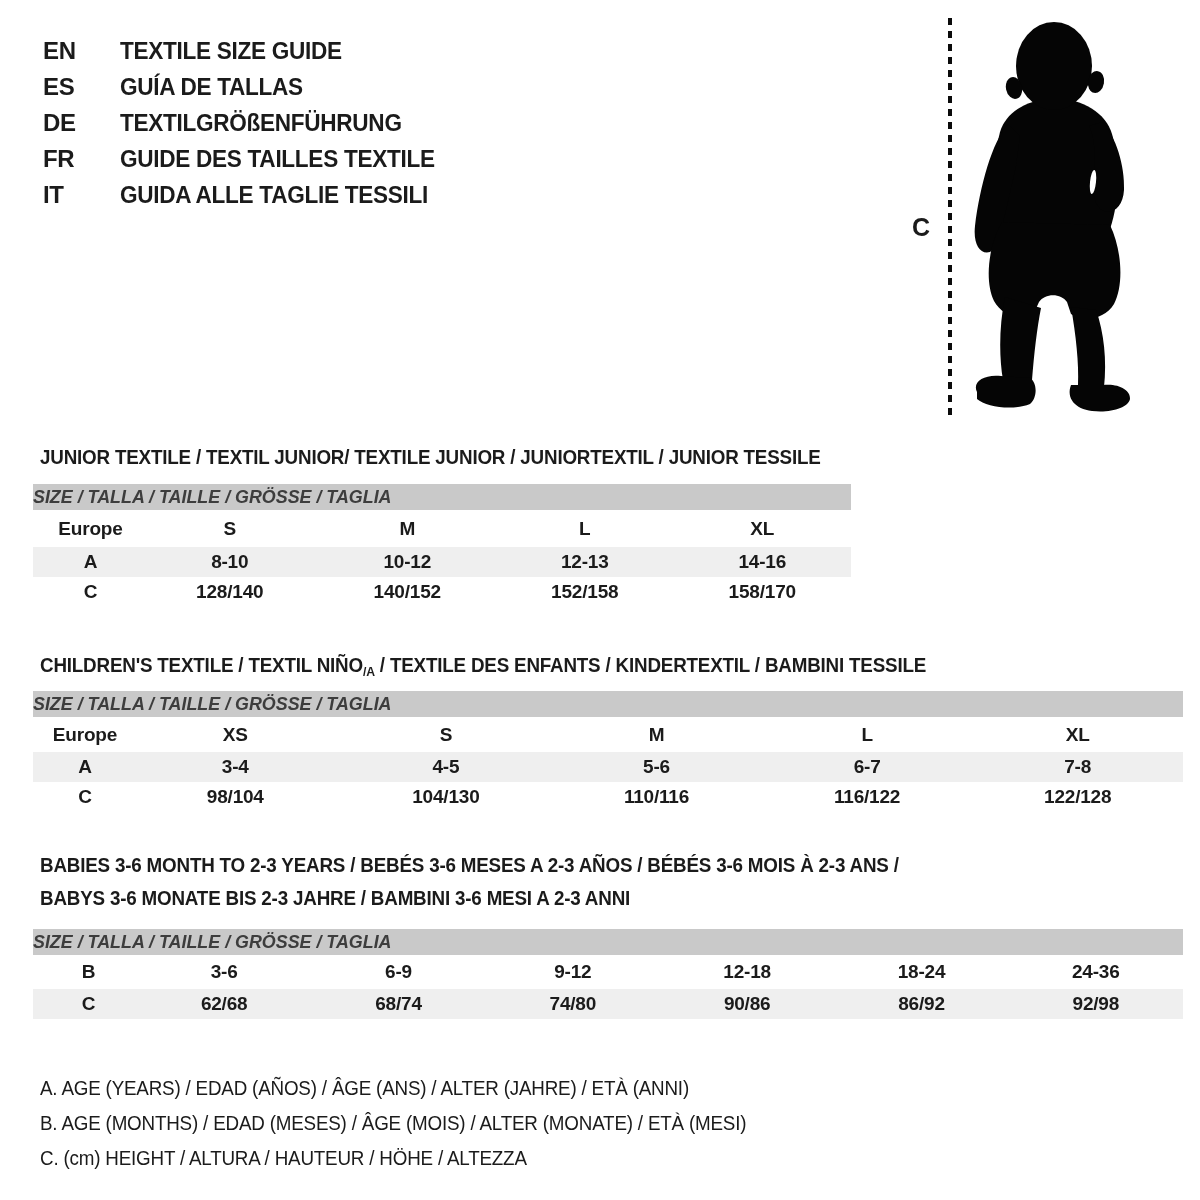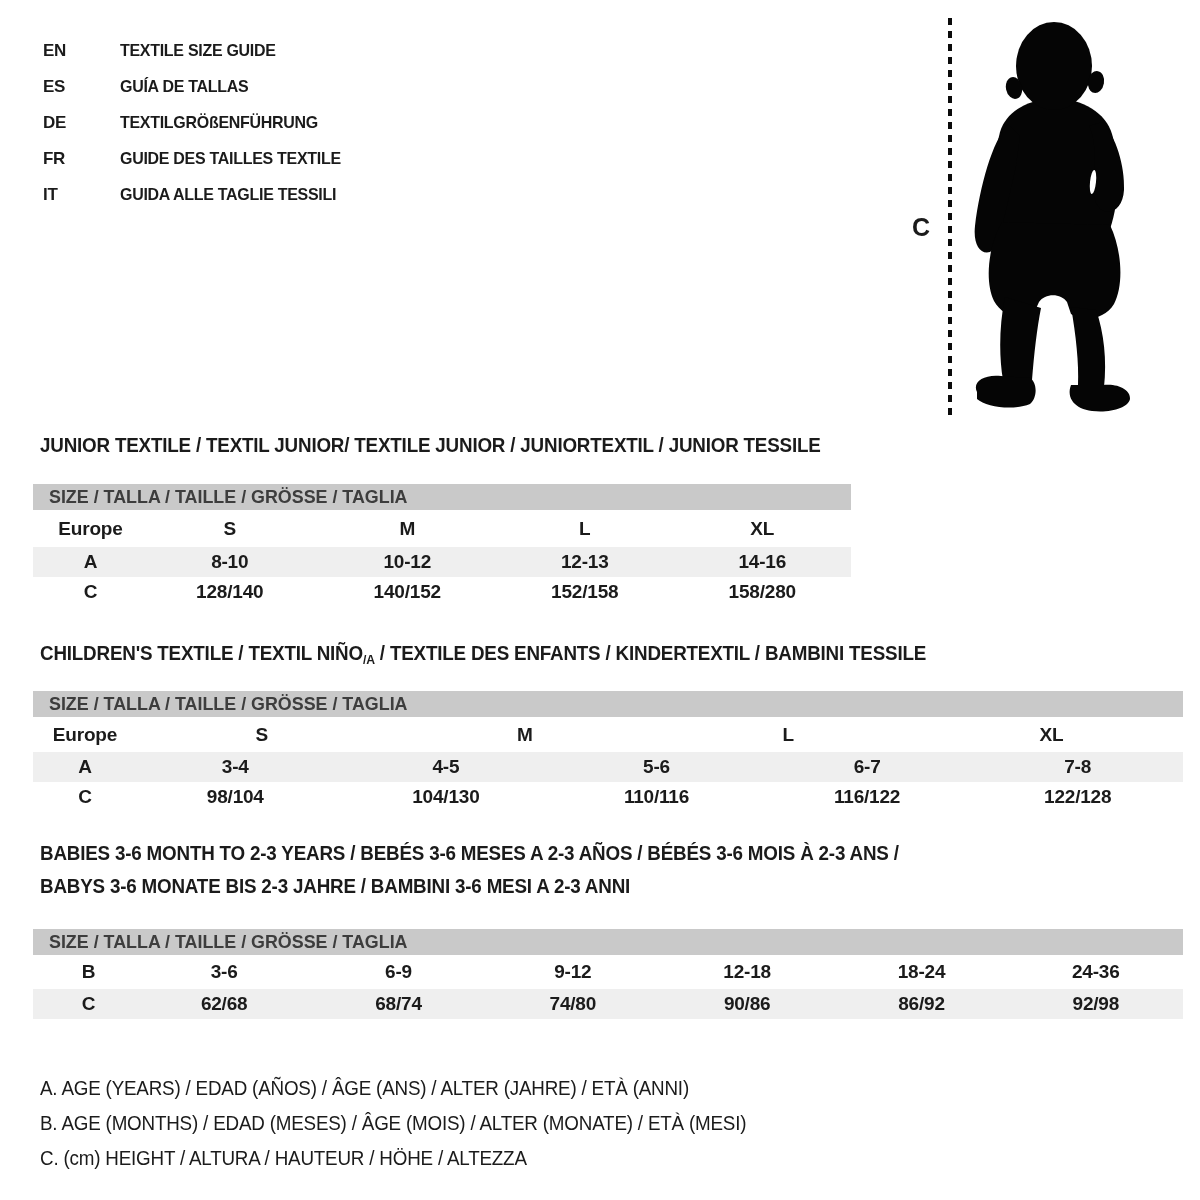--- a/index.html
+++ b/index.html
@@ -1,36 +1,36 @@
 <!DOCTYPE html>
 <html><head>
 <meta charset="utf-8">
 <style>
   html,body{margin:0;padding:0;background:#fff;}
   .page{position:relative;width:1200px;height:1200px;background:#ffffff;overflow:hidden;
         font-family:"Liberation Sans","DejaVu Sans",sans-serif;color:#1b1b1b;border-radius:10px;}
   .cond{display:inline-block;transform:scaleX(0.94);transform-origin:0 50%;white-space:nowrap;}
   
   .lang-block{position:absolute;left:43px;top:33px;}
-  .lang-row{display:flex;height:36px;line-height:36px;font-size:17px;font-weight:700;letter-spacing:-0.3px;}
+  .lang-row{display:flex;height:36px;line-height:36px;font-size:24px;font-weight:700;letter-spacing:-0.3px;}
   .lang-code{width:77px;}
   
   .figure-line{position:absolute;left:948px;top:18px;width:4px;height:398px;
     background:repeating-linear-gradient(to bottom,#0b0b0b 0 7px,transparent 7px 13px);}
   .figure-c{position:absolute;left:912px;top:213px;font-size:25px;font-weight:700;}
   .toddler{position:absolute;left:962px;top:14px;}
   
-  .section-title{position:absolute;left:40px;font-size:20px;font-weight:700;letter-spacing:-0.2px;white-space:nowrap;}
+  .section-title{position:absolute;left:40px;font-size:20px;font-weight:700;letter-spacing:-0.2px;white-space:nowrap;margin-top:12px;}
   .bh-line{height:33px;line-height:33px;}
   .subsm{font-size:13px;vertical-align:-4px;}
   
   .tbl{position:absolute;left:33px;}
   .t-junior{width:818px;}
   .t-wide{width:1150px;}
-  .size-bar{height:26px;line-height:26px;background:#c9c9c9;color:#3d3d3d;font-size:19px;font-weight:700;padding-left:16px;}
+  .size-bar{height:26px;line-height:26px;background:#c9c9c9;color:#3d3d3d;font-size:19px;font-weight:700;padding-left:0;font-style:italic;}
   .trow{display:flex;font-size:19px;font-weight:700;letter-spacing:-0.2px;}
   .trow .c0{text-align:center;padding-left:7px;box-sizing:border-box;}
   .t-junior .c0{width:108px;}
   .t-children .c0{width:97px;}
   .t-babies .c0{width:104px;}
   .trow .cell{flex:1;text-align:center;}
   .h37{height:37px;line-height:37px;}
   .h35{height:35px;line-height:35px;}
   .h34{height:34px;line-height:34px;}
   .h30{height:30px;line-height:30px;}
@@ -105,33 +105,34 @@
       <span class="cell">8-10</span>
       <span class="cell">10-12</span>
       <span class="cell">12-13</span>
       <span class="cell">14-16</span>
     </div>
     <div class="trow h30">
       <span class="c0">C</span>
       <span class="cell">128/140</span>
       <span class="cell">140/152</span>
       <span class="cell">152/158</span>
-      <span class="cell">158/280</span>
+      <span class="cell">158/170</span>
     </div>
   </div>
 
   <div class="section-title" style="top:642px">
     <span class="cond"><span>CHILDREN'S TEXTILE / TEXTIL NIÑO</span><span class="subsm">/A</span><span> / TEXTILE DES ENFANTS / KINDERTEXTIL / BAMBINI TESSILE</span></span>
   </div>
   <div class="tbl t-wide t-children" style="top:691px">
     <div class="size-bar">
       <span class="cond">SIZE / TALLA / TAILLE / GRÖSSE / TAGLIA</span>
     </div>
     <div class="trow h35">
       <span class="c0">Europe</span>
+      <span class="cell">XS</span>
       <span class="cell">S</span>
       <span class="cell">M</span>
       <span class="cell">L</span>
       <span class="cell">XL</span>
     </div>
     <div class="trow h30 alt">
       <span class="c0">A</span>
       <span class="cell">3-4</span>
       <span class="cell">4-5</span>
       <span class="cell">5-6</span>

